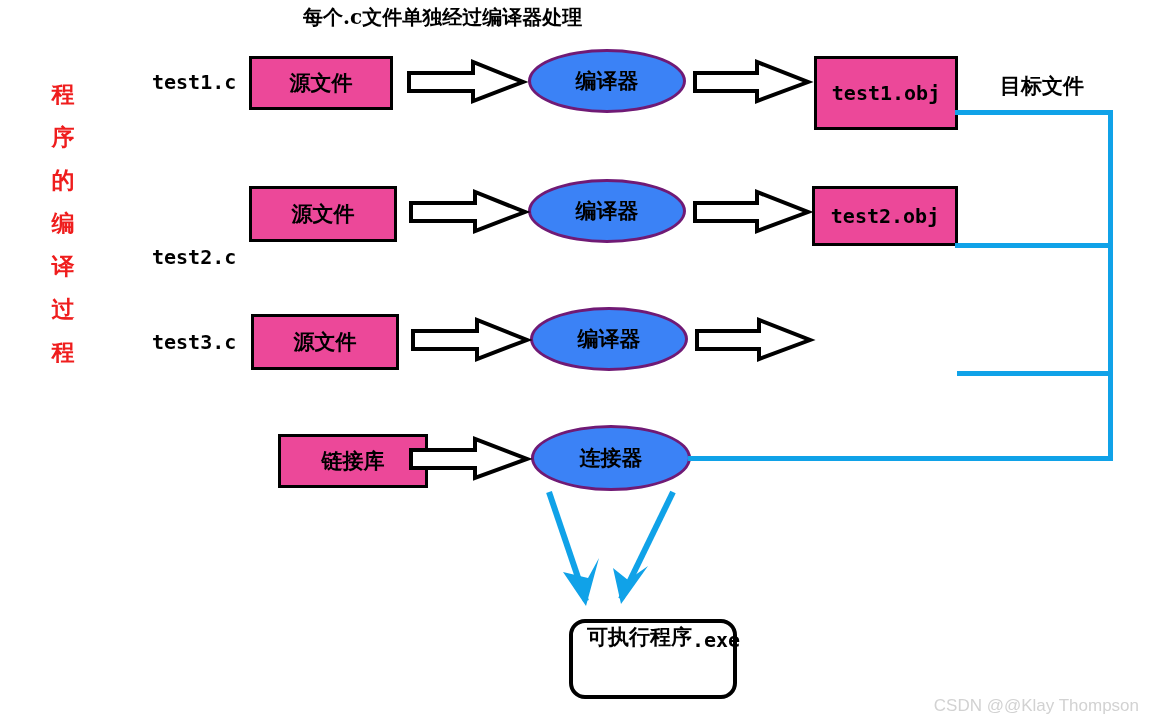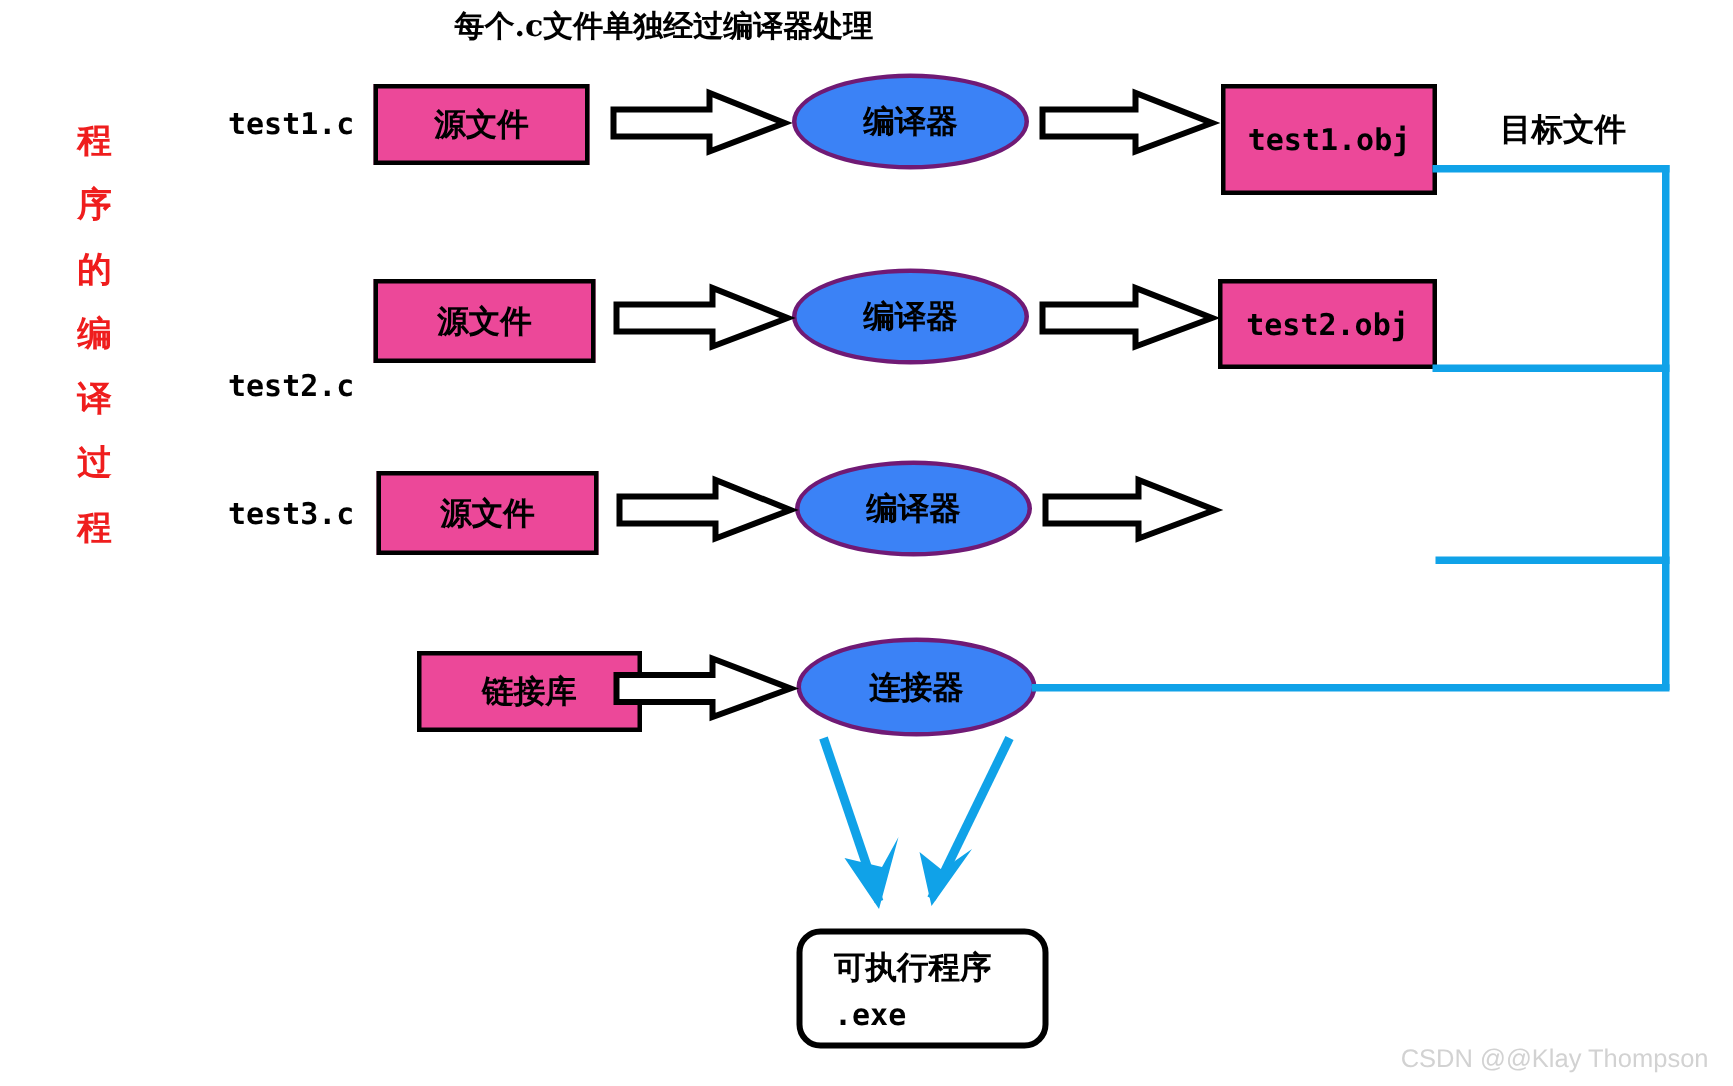--- a/index.html
+++ b/index.html
@@ -85,28 +85,29 @@
     white-space: nowrap;
   }
 
   
   .round-node {
     border: 4px solid #000000;
     border-radius: 16px;
     background: #ffffff;
     box-sizing: border-box;
     display: flex;
-    flex-direction: column;
+    flex-direction: row;
     justify-content: center;
     padding-left: 21px;
     font-family: "DejaVu Serif", "Liberation Serif", serif;
     font-weight: 700;
     font-size: 21px;
     color: #000000;
     white-space: nowrap;
+    margin-left: 38px;
   }
   .round-node .line2 {
     font-family: "DejaVu Sans Mono", "Liberation Mono", monospace;
     font-size: 20px;
     margin-top: 5px;
   }
 
   
   .side-label {
     font-family: "DejaVu Sans Mono", "Liberation Mono", monospace;

